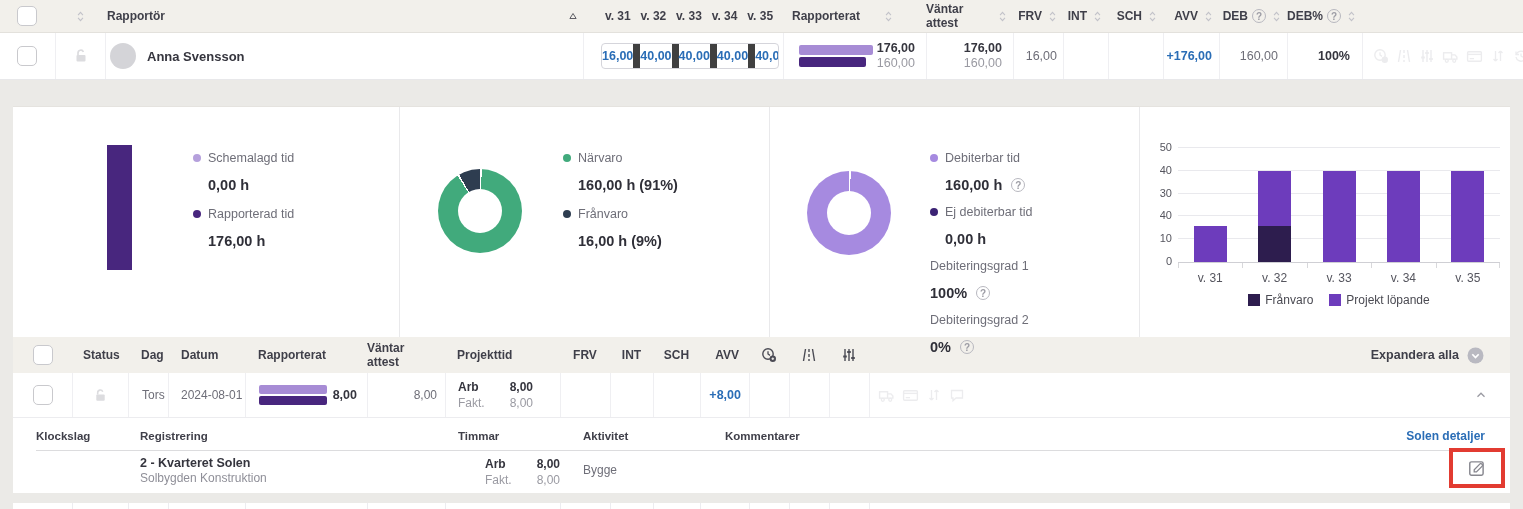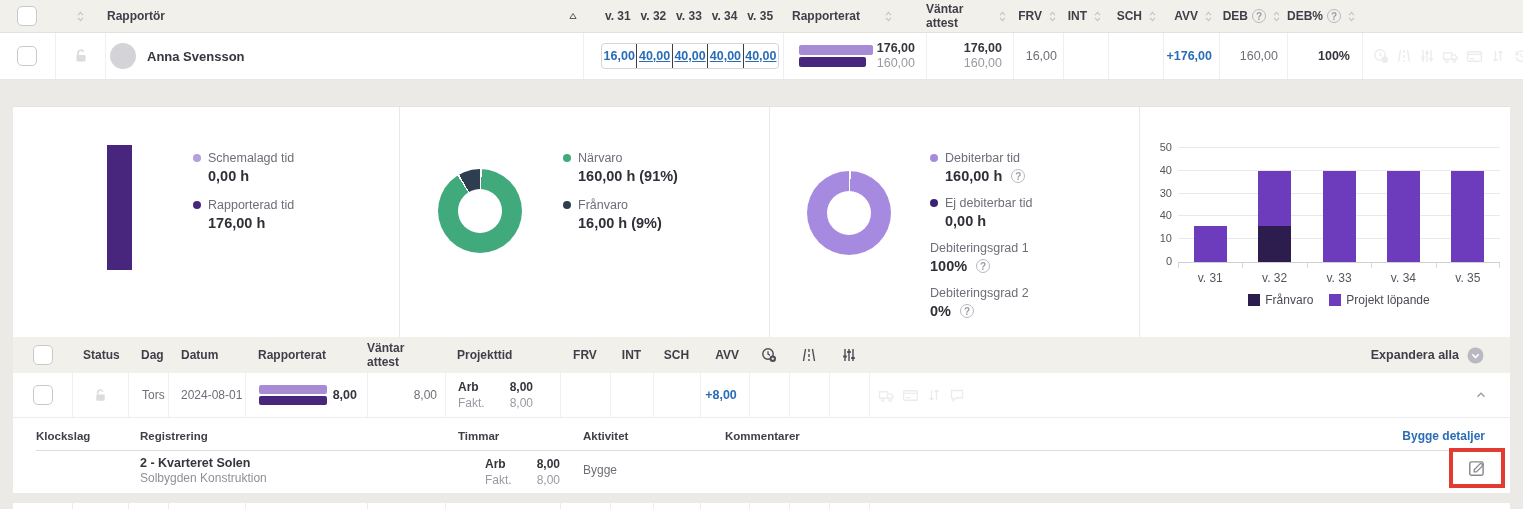--- a/index.html
+++ b/index.html
@@ -34,21 +34,21 @@
   .t-deb  { width:68px; }
   .t-debp { width:75px; }
   .t-obs  { flex:1 1 auto; padding-left:10px; }
   .h-right { justify-content:flex-end; gap:4px; }
   .h-left  { gap:4px; }
   .pr4{padding-right:4px;} .pr6{padding-right:6px;} .pr9{padding-right:9px;} .pr11{padding-right:11px;} .pr12{padding-right:12px;} .pl9{padding-left:9px;}
   .weeks-inner { margin-left:17px; width:178px; display:flex; }
   .weeks-inner.boxed { border:1px solid #d5d5db; border-radius:4px; overflow:hidden; background:#fff; }
   .wk { flex:1 1 0; text-align:center; }
   .weeks-inner.boxed .wk { padding:5px 0; font-size:12.5px; font-weight:600; color:#2a6db6; }
-  .weeks-inner.boxed .wk + .wk { border-left:1px solid #404040;text-decoration:underline; }
+  .weeks-inner.boxed .wk + .wk { border-left:7px solid #404040; }
   .wk-h { font-size:12px; font-weight:700; color:#3f3f49; }
   .avatar { width:26px; height:26px; border-radius:50%; background:#d4d4d8; flex:none; margin-left:2px; }
   .name { font-size:13px; font-weight:700; color:#35353e; margin-left:11px; }
   .name-wrap { display:flex; align-items:center; }
   .minibars { display:flex; flex-direction:column; gap:2px; }
   .minibars .b1 { height:10px; border-radius:2px; }
   .minibars .b2 { height:10px; border-radius:2px; }
   .twoval { text-align:right; line-height:15px; font-size:12.5px; }
   .twoval .v1 { font-weight:700; color:#35353e; }
   .twoval .v2 { color:#9a9aa2; }
@@ -66,21 +66,21 @@
   .p3 { width:370px; border-right:1px solid #e9e9eb; }
   .p4 { width:370px; }
   #schedule-bars { position:absolute; left:94px; bottom:67px; display:flex; align-items:flex-end; gap:6px; }
   .sbar { width:25px; }
   .donut { position:absolute; width:84px; height:84px; border-radius:50%; }
   .donut::after { content:''; position:absolute; inset:20px; background:#fff; border-radius:50%; }
   .leg { position:absolute; top:44px; }
   .leg-item { margin-bottom:14px; }
   .leg-row { display:flex; align-items:center; gap:7px; font-size:12.5px; color:#6e6e78; }
   .dot { width:8px; height:8px; border-radius:50%; flex:none; }
-  .leg-val { margin-left:15px; margin-top:3px; font-size:14.5px; font-weight:700; color:#2f2f38; display:flex; align-items:center; gap:9px; }
+  .leg-val { margin-left:15px; margin-top:12px; font-size:14.5px; font-weight:700; color:#2f2f38; display:flex; align-items:center; gap:9px; }
   .leg-plain { margin-left:0; }
 
   
   .wchart { position:absolute; left:38px; top:42px; width:322px; }
   .wchart-plot { position:relative; height:114px; border-bottom:1px solid #cfcfd4; }
   .gline { position:absolute; left:0; right:0; border-top:1px solid #e9e9ed; }
   .gline.baseline { border-top-color:transparent; }
   .glabel { position:absolute; left:-31px; top:-7px; width:25px; text-align:right; font-size:11px; color:#55555e; }
   .bars { position:absolute; inset:0; display:flex; }
   .slot { flex:1 1 0; display:flex; align-items:flex-end; justify-content:center; }
@@ -620,21 +620,21 @@
             </div>
           <div class="prow">
               <span class="plab2">Fakt.</span>
               <span class="pval2">8,00</span>
             </div>
         </div>
       </div>
       <div class="cell c-frv"></div>
       <div class="cell c-int"></div>
       <div class="cell c-sch"></div>
-      <div class="cell c-avv" style="justify-content:center; padding-right:8px">
+      <div class="cell c-avv" style="justify-content:flex-end; padding-right:8px">
           <span class="num blue" style="width:auto">+8,00</span>
         </div>
       <div class="cell c-ic"></div>
       <div class="cell c-ic"></div>
       <div class="cell c-ic"></div>
       <div class="cell c-obs">
         <span class="obs-icons ic-faded">
           <span class="icon">
               <svg viewBox="0 0 16 16" width="17" height="17">
                 <rect x="1.5" y="4.5" width="7.5" height="6" fill="none" stroke="currentColor" stroke-width="1.3"></rect>
@@ -671,21 +671,21 @@
           </span>
       </div>
     </div>
 
     <div class="sub">
       <span class="sub-lab" style="left:23px">Klockslag</span>
       <span class="sub-lab" style="left:127px">Registrering</span>
       <span class="sub-lab" style="left:445px; width:90px; ">Timmar</span>
       <span class="sub-lab" style="left:570px">Aktivitet</span>
       <span class="sub-lab" style="left:712px">Kommentarer</span>
-      <span class="visa">Bygge detaljer</span>
+      <span class="visa">Solen detaljer</span>
       <div class="sub-rule"></div>
 
       <div class="proj-name">
         <div class="l1">2 - Kvarteret Solen</div>
         <div class="l2">Solbygden Konstruktion</div>
       </div>
       <div class="sub-hours">
         <div class="prow">
             <span class="plab1">Arb</span>
             <span class="pval1">8,00</span>

